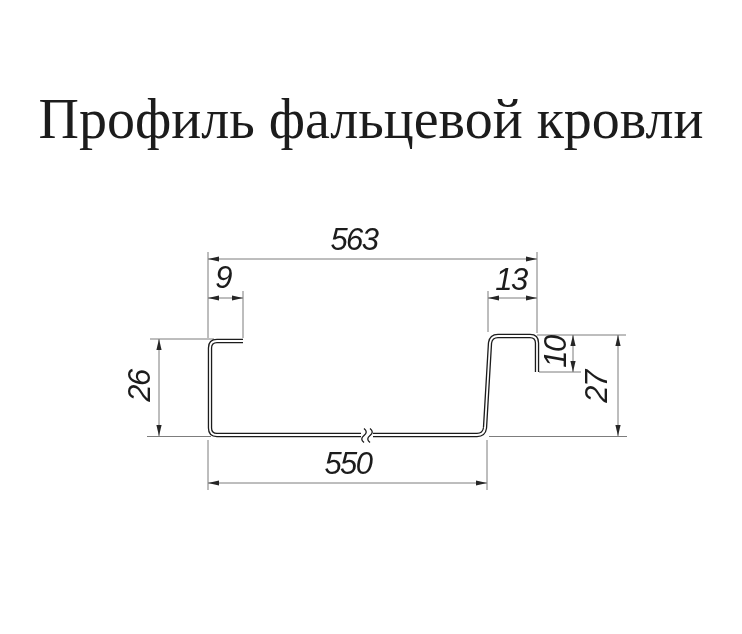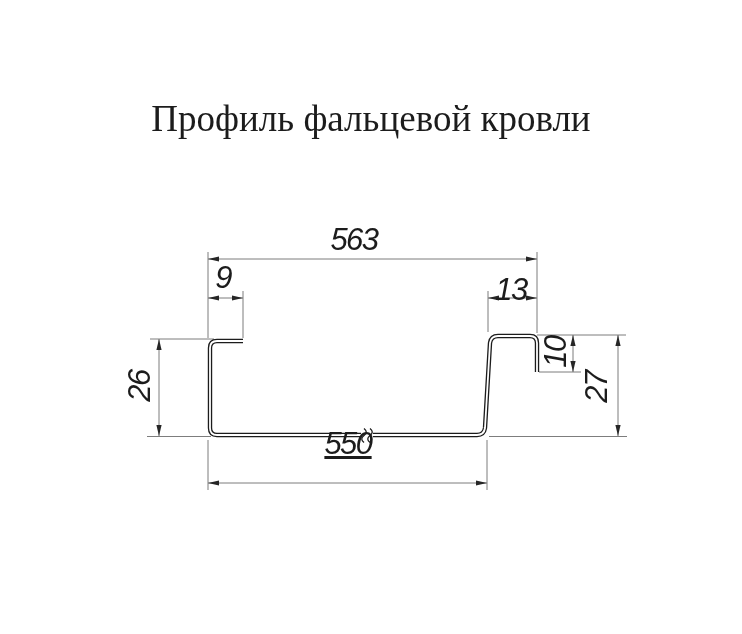--- a/index.html
+++ b/index.html
@@ -15,21 +15,21 @@
     width:742px;height:634px;
     background:var(--background);
     overflow:hidden;
     font-family:"Liberation Sans",sans-serif;
   }
   .title{
     position:absolute;
     left:0;right:0;top:94px;
     text-align:center;
     font-family:"Liberation Serif","DejaVu Serif",serif;
-    font-size:37px;
+    font-size:56px;
     line-height:50px;
     color:var(--label-text);
     white-space:nowrap;
   }
   svg.drawing{position:absolute;left:0;top:0;}
   .ext{stroke:var(--dimension-line);stroke-width:1;}
   .dim{stroke:var(--dimension-line);stroke-width:1;}
   .arw{fill:var(--arrow);stroke:none;}
   .profile-outer{fill:none;stroke:var(--profile-line);stroke-width:4.4;stroke-linecap:butt;}
   .profile-inner{fill:none;stroke:var(--background);stroke-width:1.8;stroke-linecap:butt;}
@@ -106,19 +106,19 @@
 
     <g>
       <rect class="brk-gap" x="361" y="428" width="12" height="15"></rect>
       <path class="brk" d="M364,428.5 c3,2.5 3,4.5 0,7 c-3,2.5 -3,4.5 0,7"></path>
       <path class="brk" d="M370,428.5 c3,2.5 3,4.5 0,7 c-3,2.5 -3,4.5 0,7"></path>
     </g>
   </svg>
 
   <div class="dim-label" style="left:354px;top:240px;">563</div>
   <div class="dim-label" style="left:223px;top:278px;">9</div>
-  <div class="dim-label" style="left:511px;top:290px;">13</div>
+  <div class="dim-label" style="left:511px;top:280px;">13</div>
   <div class="dim-label vertical" style="left:140px;top:386px;">26</div>
   <div class="dim-label vertical" style="left:556px;top:352px;">10</div>
   <div class="dim-label vertical" style="left:597px;top:387px;">27</div>
-  <div class="dim-label" style="left:348px;top:444px;text-decoration:underline;">550</div>
+  <div class="dim-label" style="left:348px;top:464px;">550</div>
 
 </div>
 
 </body></html>

